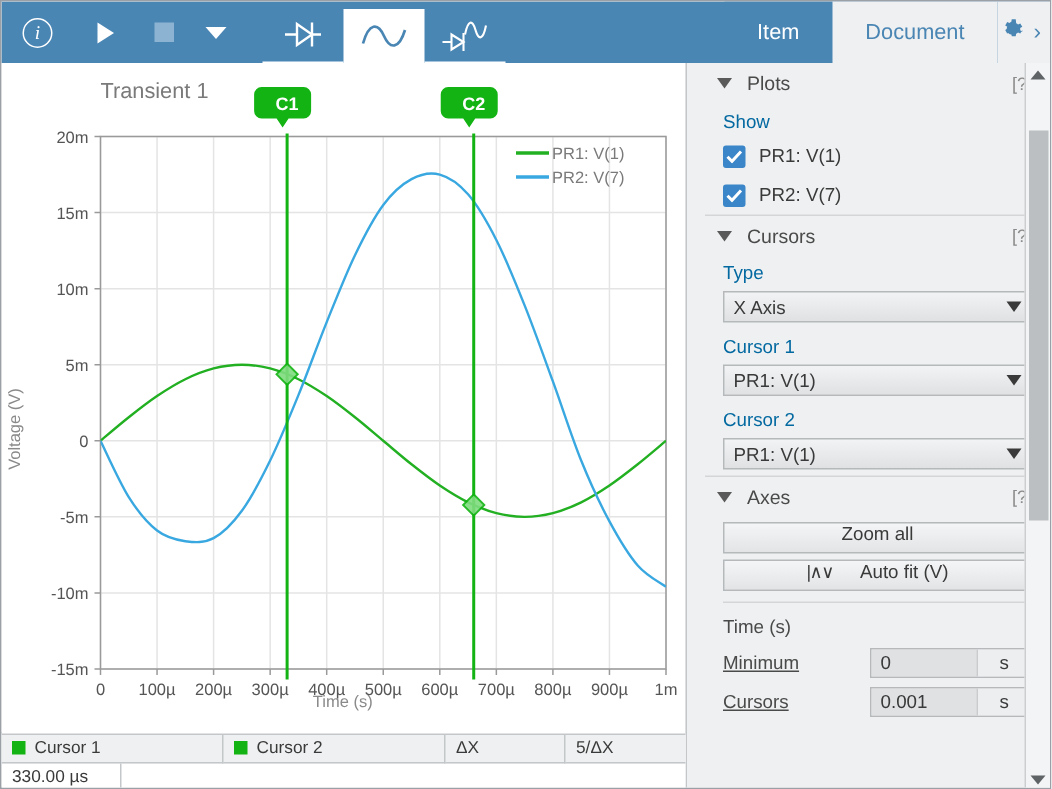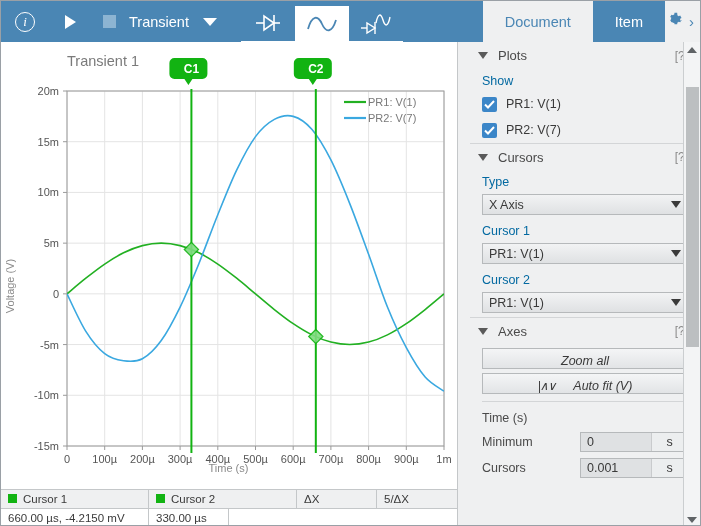--- a/index.html
+++ b/index.html
@@ -166,33 +166,32 @@
     width: 0; height: 0;
     border-left: 5.5px solid transparent;
     border-right: 5.5px solid transparent;
     border-top: 7px solid #3a3a3a;
   }
   .btn-wide {
     margin: 4px 10px 4px 12px;
     height: 21px;
     background: linear-gradient(#f4f5f6, #e2e4e6);
     border: 1px solid #b6b9bb;
-    display: flex; align-items: flex-end; justify-content: center;
+    display: flex; align-items: flex-start; justify-content: center;
     font-size: 12.5px; color: #3a3a3a;
     gap: 18px;
-    font-style: italic;
   }
   .autofit-ico { font-size: 12px; color: #3a3a3a; letter-spacing: -1px; }
   .divider { height: 1px; background: #d3d5d7; margin: 7px 10px 5px 12px; }
   .ax-label { font-size: 12.5px; color: #4a4a4a; padding: 4px 0 4px 12px; }
   .field-row {
     display: flex; align-items: center;
     padding: 3px 10px 3px 12px; height: 26px;
   }
-  .field-name { font-size: 12.5px; color: #4a4a4a; width: 98px; }
+  .field-name { font-size: 12.5px; color: #4a4a4a; width: 98px; text-decoration: underline; }
   .field-box {
     flex: 1; height: 20px; display: flex;
     border: 1px solid #b6b9bb; background: #dfe1e3;
   }
   .field-val {
     flex: 1; background: #dfe1e3; font-size: 12.5px;
     color: #3a3a3a; display: flex; align-items: center; padding-left: 6px;
   }
   .field-unit {
     width: 36px; background: #eceeef; border-left: 1px solid #c9cbcd;
@@ -265,21 +264,20 @@
     <div class="tb-left">
       <div class="tb-btn info-btn">
         <div class="info-circle">i</div>
       </div>
       <div class="tb-btn play-btn">
         <div class="play-tri"></div>
       </div>
       <div class="tb-btn stop-btn">
         <div class="stop-sq"></div>
       </div>
-      <div class="tb-label">Transient</div>
       <div class="tb-caret">
         <div class="caret-down-w"></div>
       </div>
       <div class="tab-icons">
         <div class="icon-tab underline">
           <svg width="30" height="24" viewBox="0 0 30 24">
             <line x1="3" y1="12" x2="11" y2="12" stroke="#ffffff" stroke-width="1.6"></line>
             <polygon points="11,5 11,19 21,12" fill="none" stroke="#ffffff" stroke-width="1.6"></polygon>
             <line x1="21" y1="4" x2="21" y2="20" stroke="#ffffff" stroke-width="1.6"></line>
             <line x1="21" y1="12" x2="27" y2="12" stroke="#ffffff" stroke-width="1.6"></line>
@@ -294,22 +292,22 @@
           <svg width="34" height="24" viewBox="0 0 34 24">
             <line x1="2" y1="17" x2="8" y2="17" stroke="#ffffff" stroke-width="1.4"></line>
             <polygon points="8,12 8,22 16,17" fill="none" stroke="#ffffff" stroke-width="1.4"></polygon>
             <line x1="16" y1="11" x2="16" y2="23" stroke="#ffffff" stroke-width="1.4"></line>
             <path d="M17 12 C 19 2, 22 2, 24 9 C 26 16, 29 16, 31 6" fill="none" stroke="#ffffff" stroke-width="1.4"></path>
           </svg>
         </div>
       </div>
     </div>
     <div class="tb-right">
+      <div class="mode-tab sel">Item</div>
       <div class="mode-tab unsel">Document</div>
-      <div class="mode-tab sel">Item</div>
       <div class="gear-wrap">
         <span>
           <svg width="19" height="19" viewBox="0 0 20 20">
             <path fill="#4a86b4" d="M10 6.4a3.6 3.6 0 100 7.2 3.6 3.6 0 000-7.2zm0 5.6a2 2 0 110-4 2 2 0 010 4z"></path>
             <path fill="#4a86b4" d="M17.4 11.6l-1.5-.9c.1-.5.1-1 0-1.5l1.5-.9-1.4-2.4-1.6.7c-.4-.4-.8-.6-1.3-.8L12.8 3h-2.8l-.3 1.8c-.5.2-.9.4-1.3.8l-1.6-.7L5.4 7.3l1.5.9c-.1.5-.1 1 0 1.5l-1.5.9 1.4 2.4 1.6-.7c.4.4.8.6 1.3.8l.3 1.8h2.8l.3-1.8c.5-.2.9-.4 1.3-.8l1.6.7 1.4-2.4z"></path>
           </svg>
         </span>
         <span class="chev-r">›</span>
       </div>
     </div>
@@ -499,18 +497,17 @@
         <span>Cursor 1</span>
       </div>
       <div class="cur-cell c-w2">
         <span class="sw"></span>
         <span>Cursor 2</span>
       </div>
       <div class="cur-cell c-w3">ΔX</div>
       <div class="cur-cell c-w4">5/ΔX</div>
     </div>
     <div class="cur-row">
-      <div class="cur-cell c-w2">660.00 µs, -4.2150 mV</div>
       <div class="cur-cell c-w3">330.00 µs</div>
     </div>
   </div>
 
 </div>
 
 </body></html>

